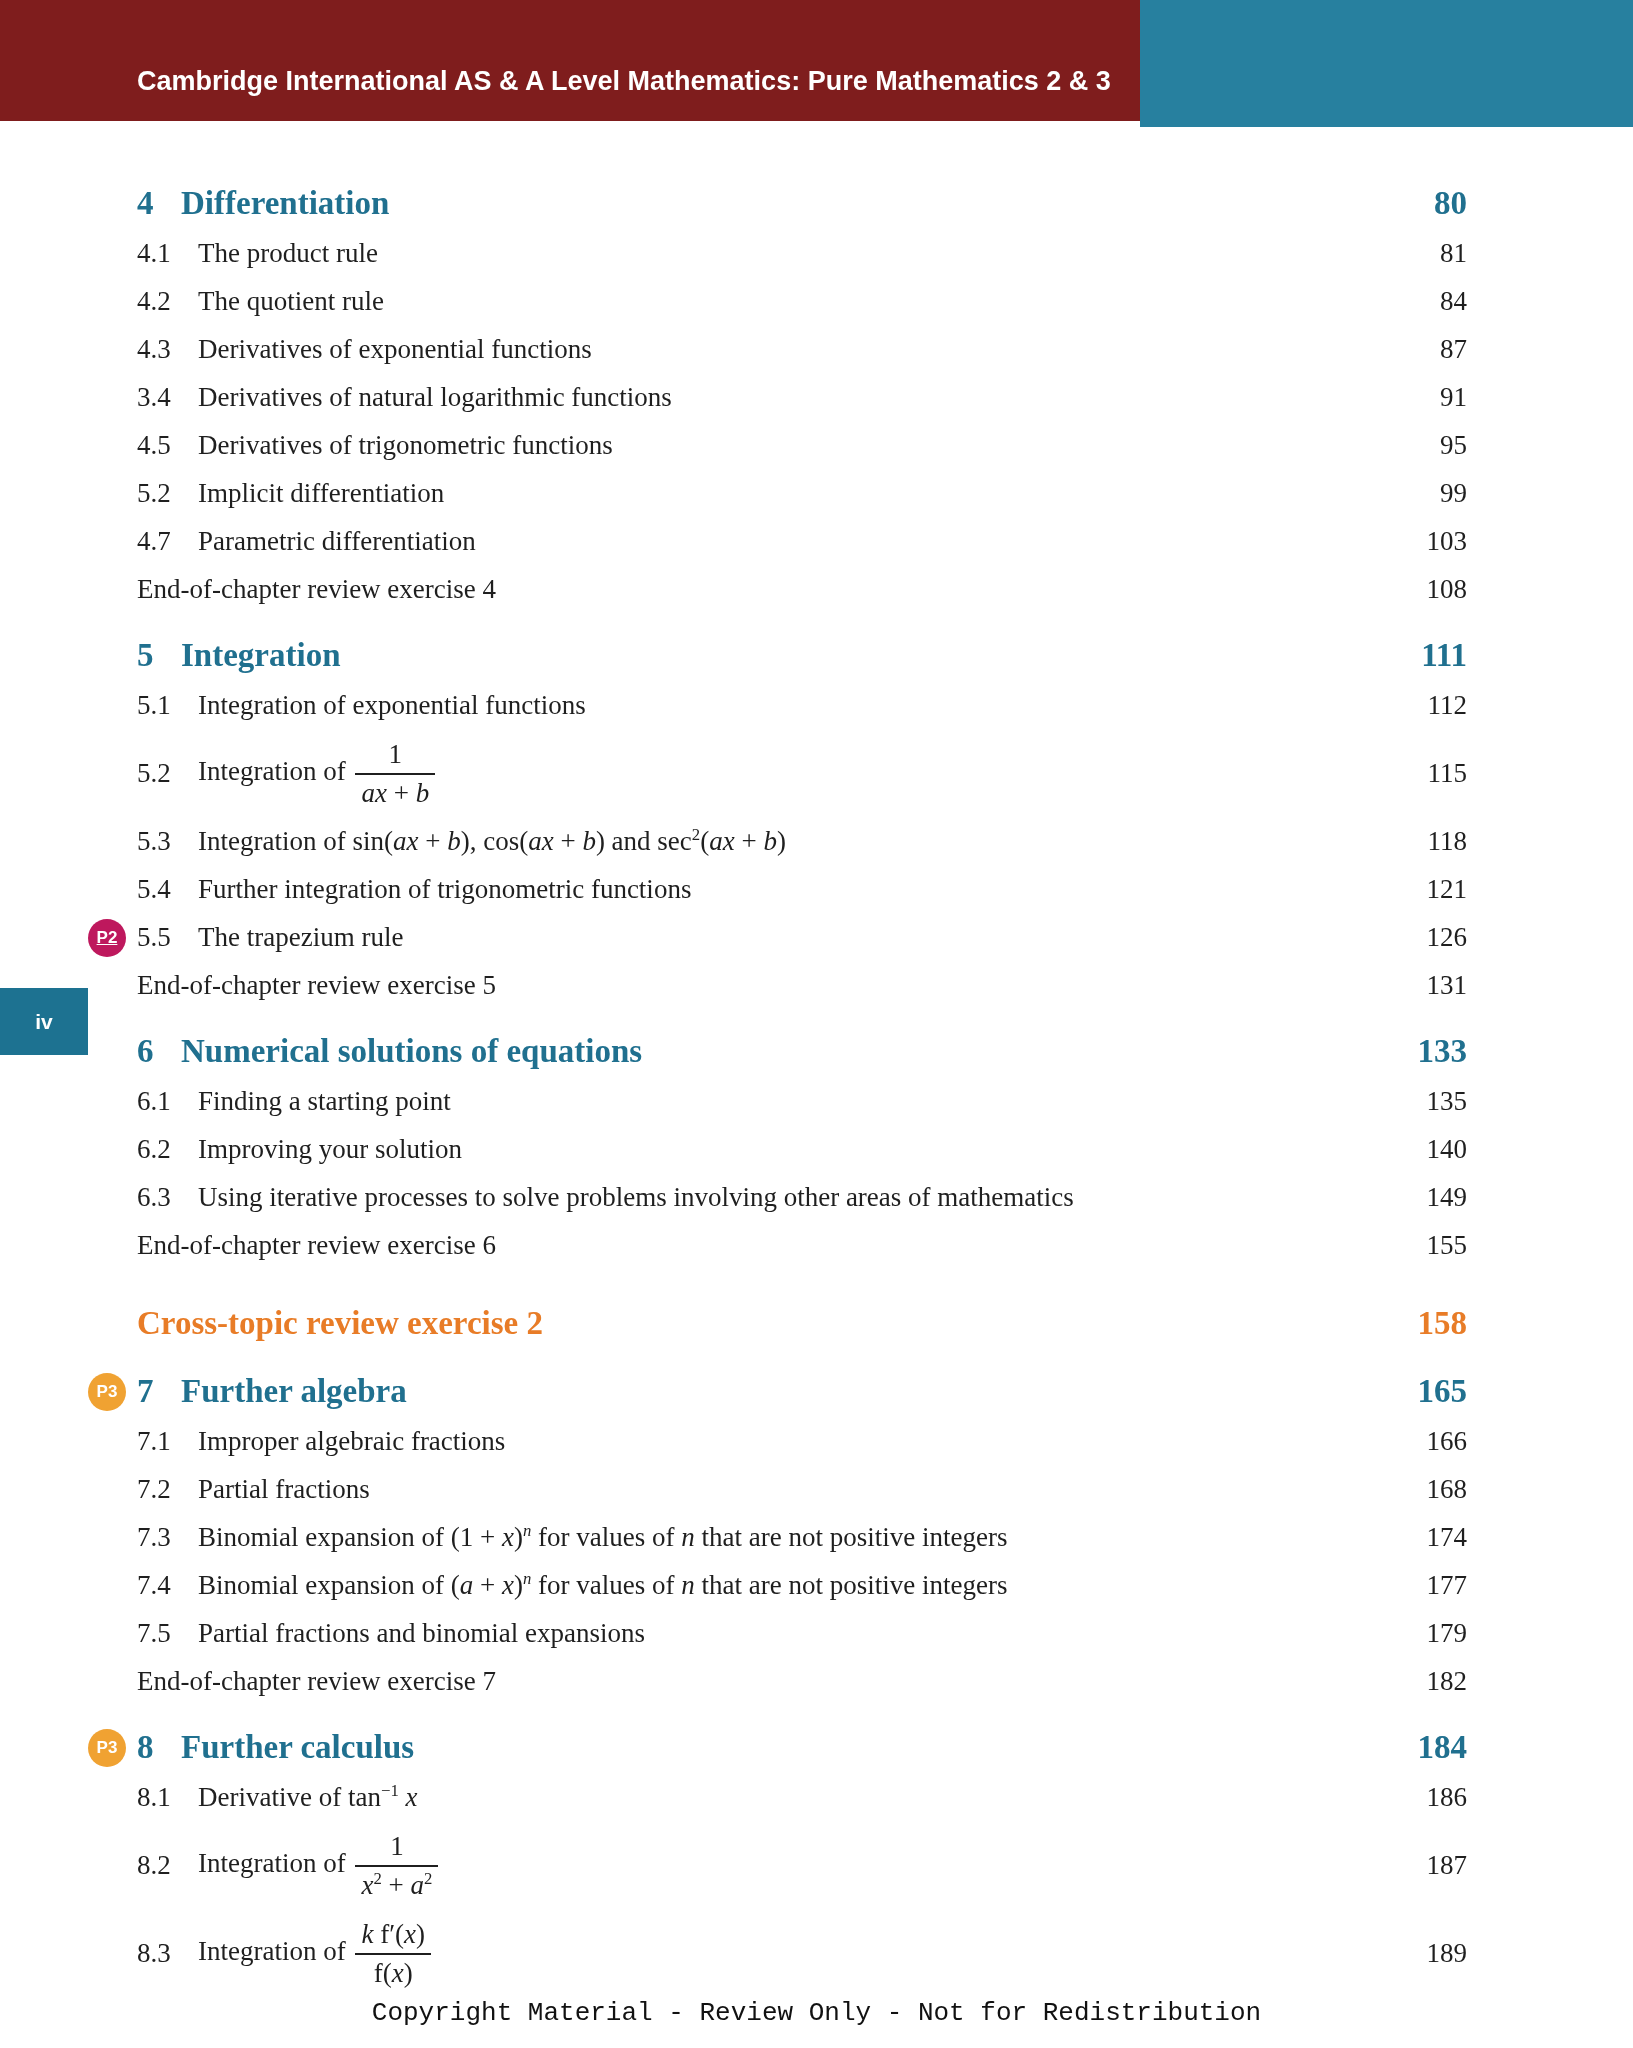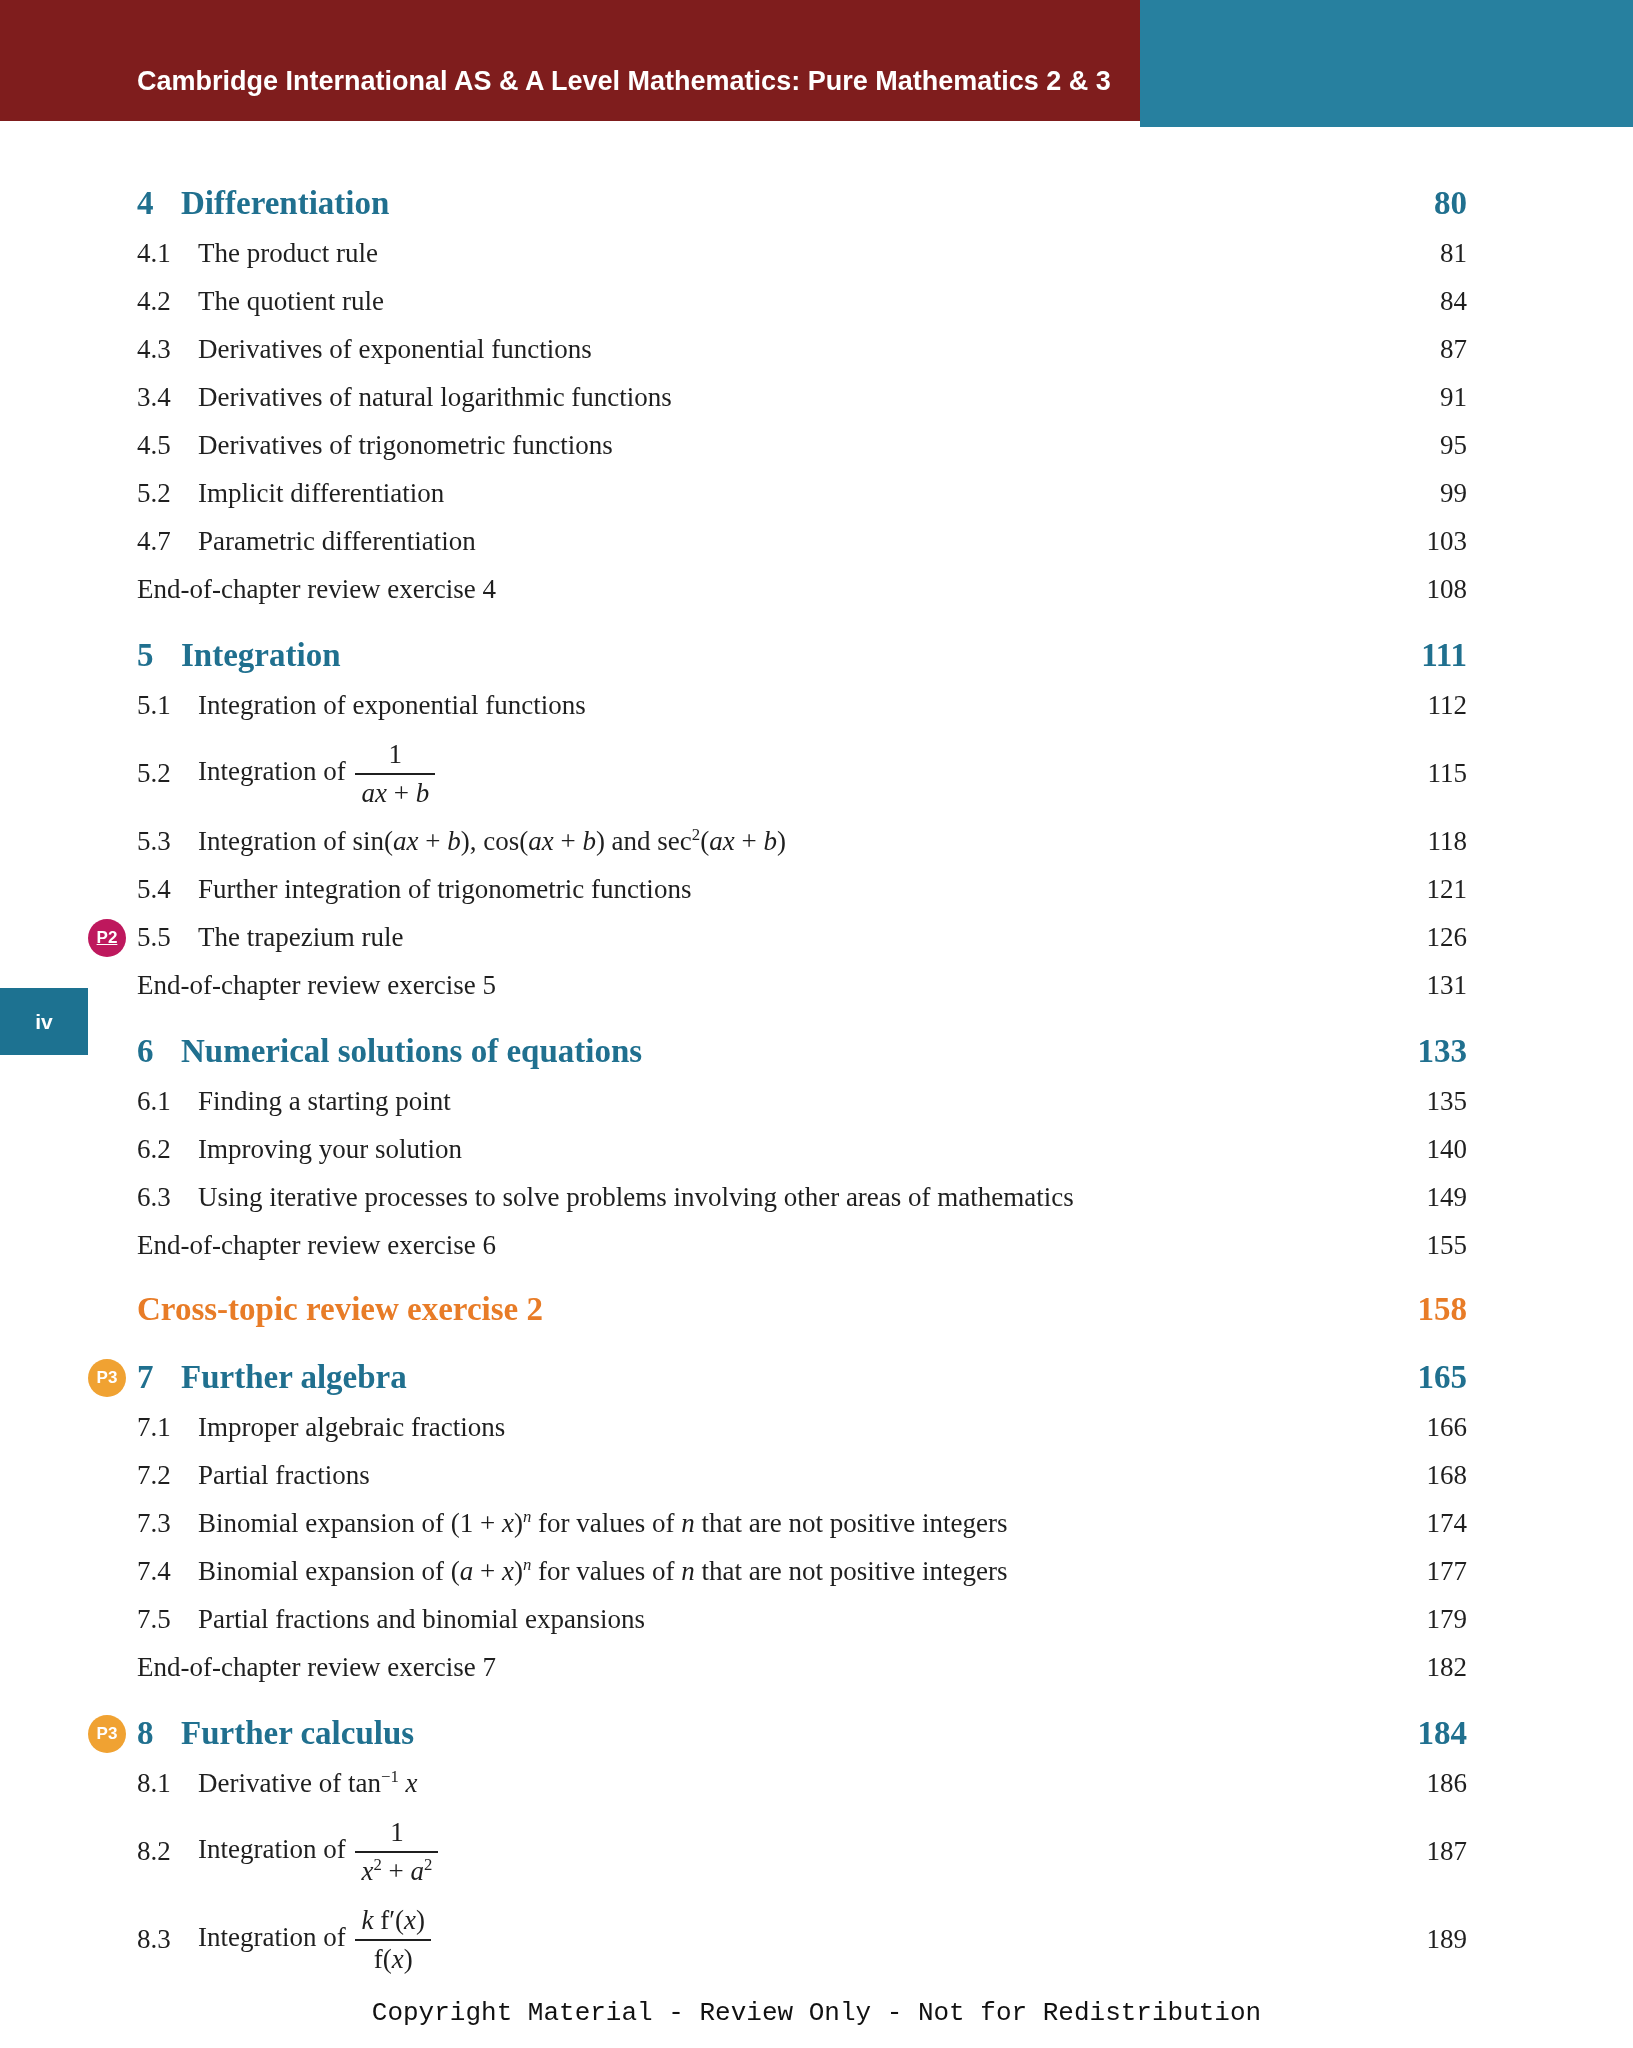--- a/index.html
+++ b/index.html
@@ -20,21 +20,21 @@
 
   
   .toc{position:absolute;left:137px;top:178px;width:1330px;}
   .row{position:relative;display:flex;align-items:center;line-height:1.15;}
   .chapter-row{height:52px;margin-top:16px;font-weight:700;font-size:33px;color:#20708f;}
   .chapter-row.first{margin-top:0;}
   .chapter-row .num{width:44px;flex:none;}
   .entry-row{height:48px;font-size:27px;color:#1f1f1f;}
   .entry-row .num{width:61px;flex:none;}
   .entry-row.tall{height:88px;}
-  .cross-row{height:52px;margin-top:14px;font-weight:700;font-size:33px;color:#e87c27;}
+  .cross-row{height:52px;margin-top:28px;font-weight:700;font-size:33px;color:#e87c27;}
   .pagecol{margin-left:auto;flex:none;}
   .titlecol i{font-style:italic;}
   sup{font-size:0.62em;vertical-align:super;line-height:0;}
 
   
   .frac{display:inline-block;vertical-align:middle;text-align:center;margin:0 3px;}
   .frac .fn{display:block;padding:0 6px 3px;border-bottom:2px solid #1f1f1f;}
   .frac .fd{display:block;padding:3px 6px 0;}
 
   

